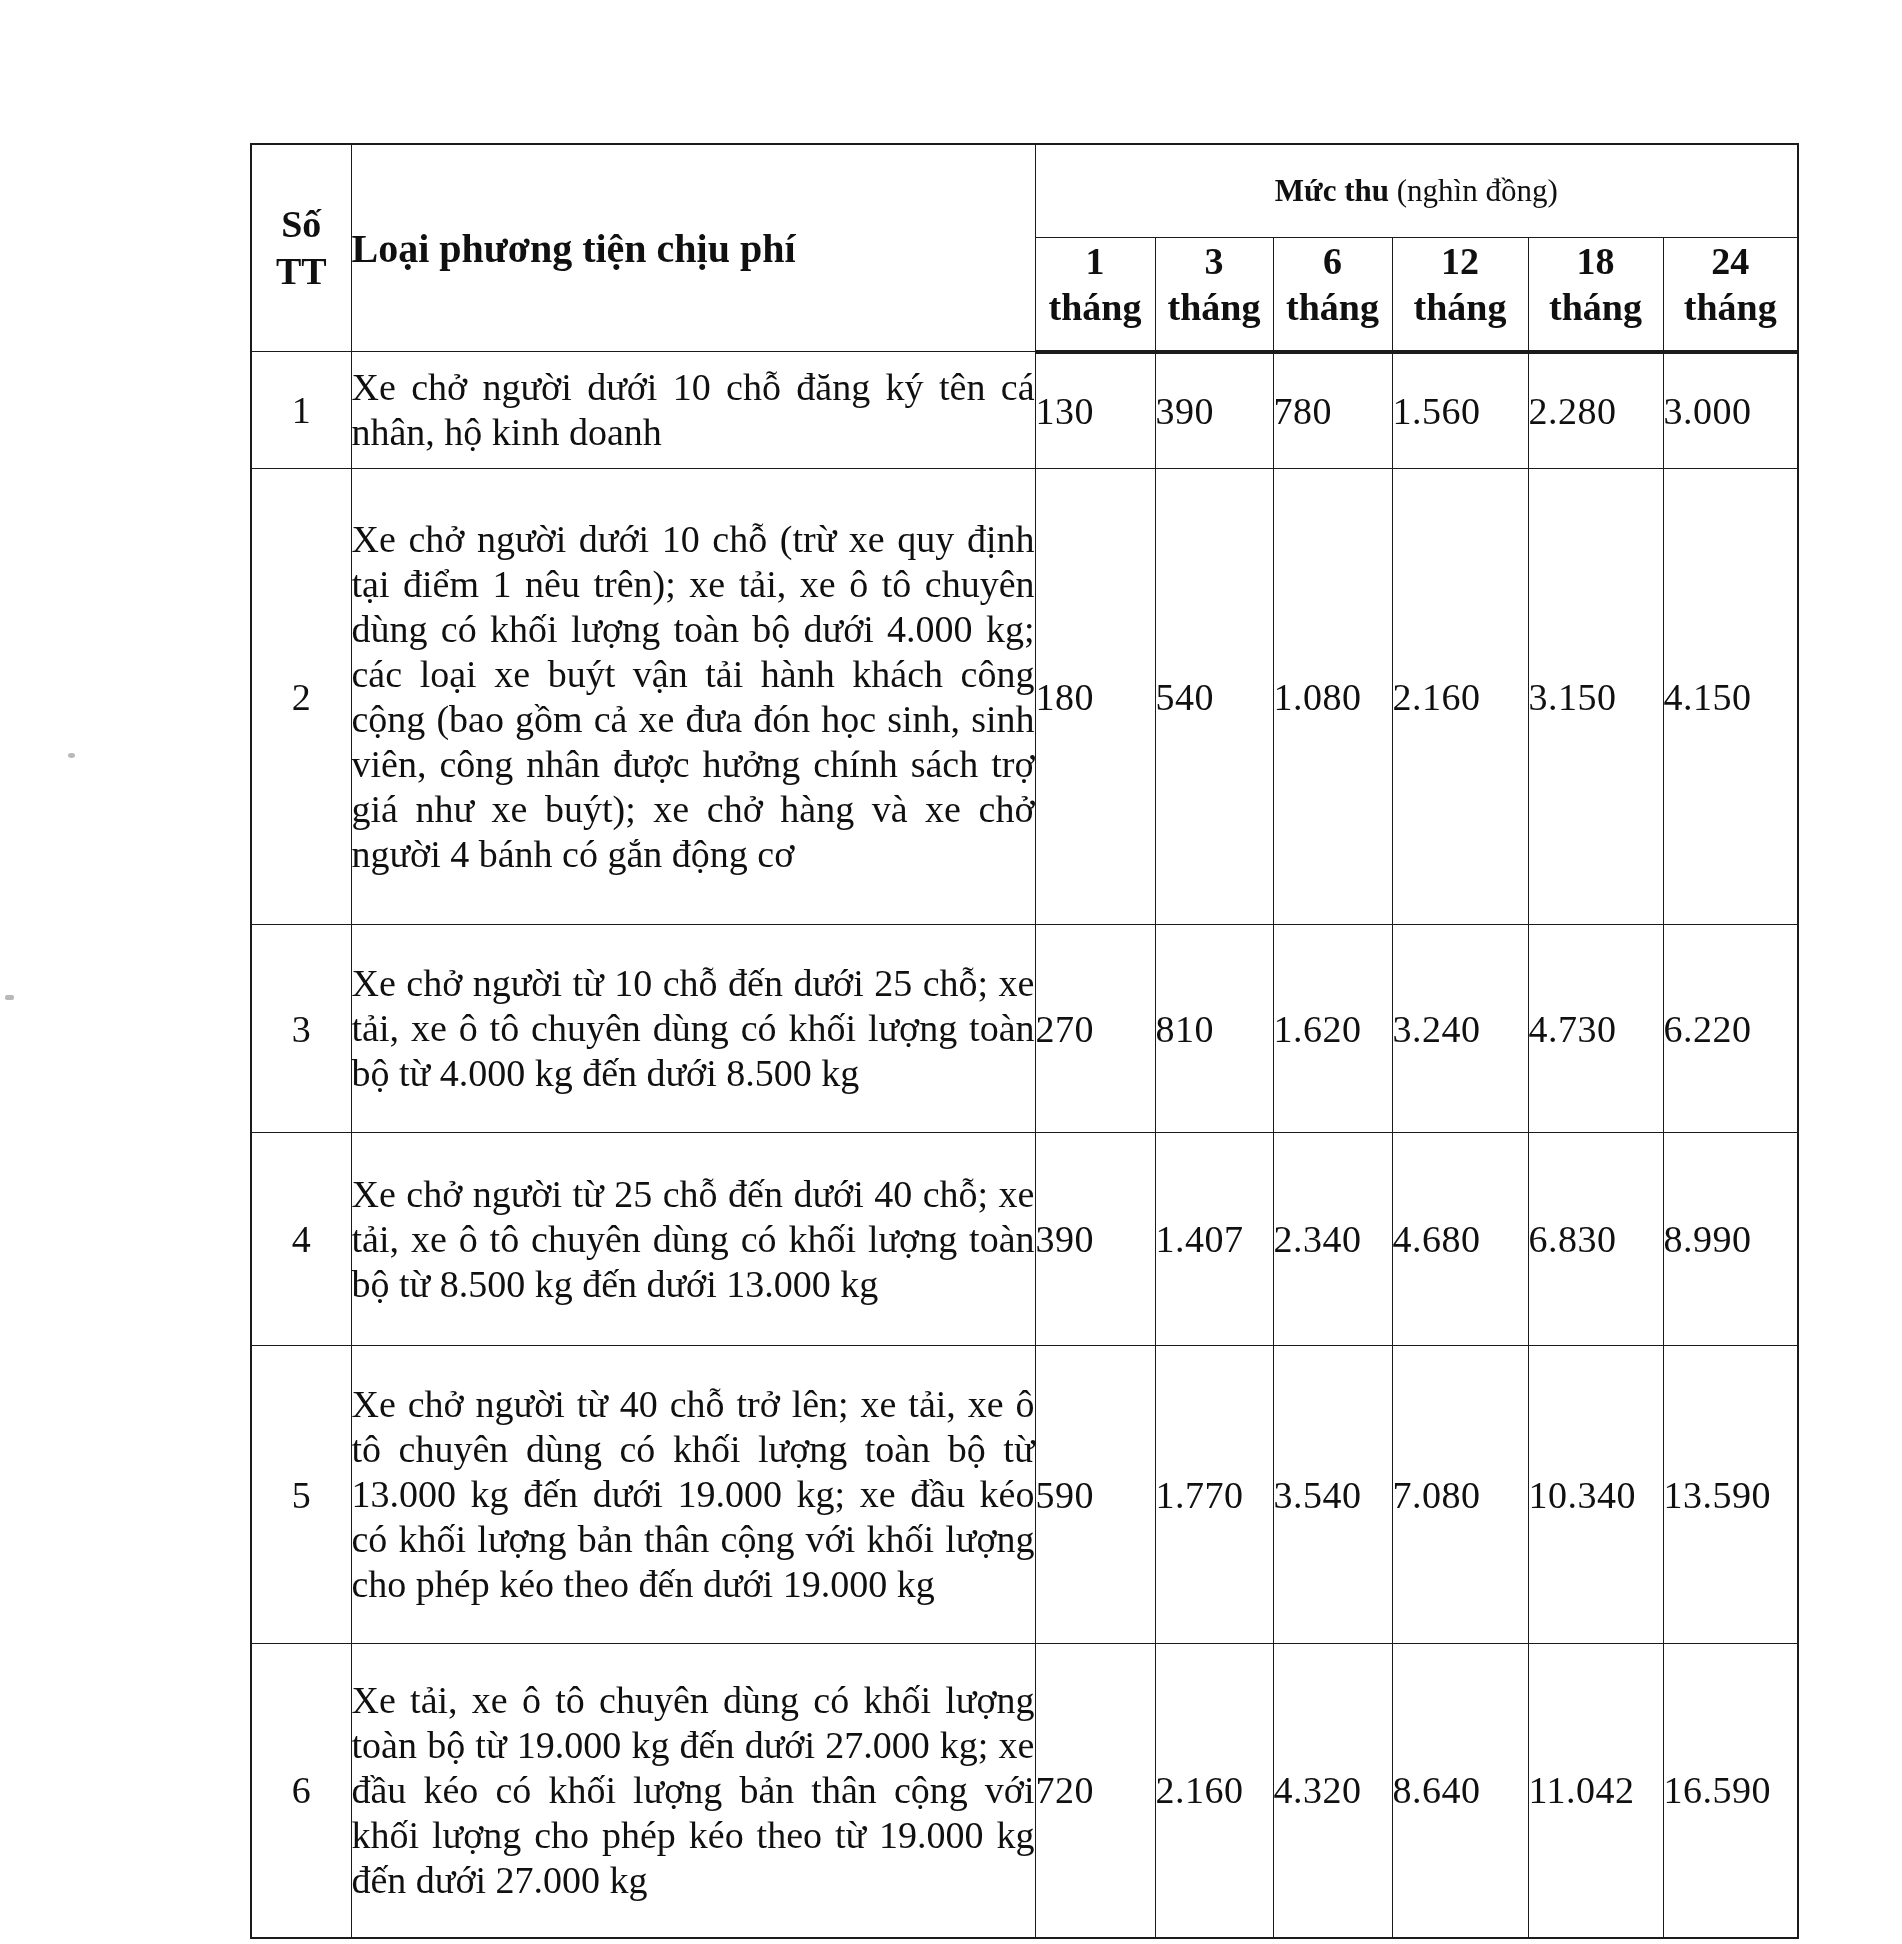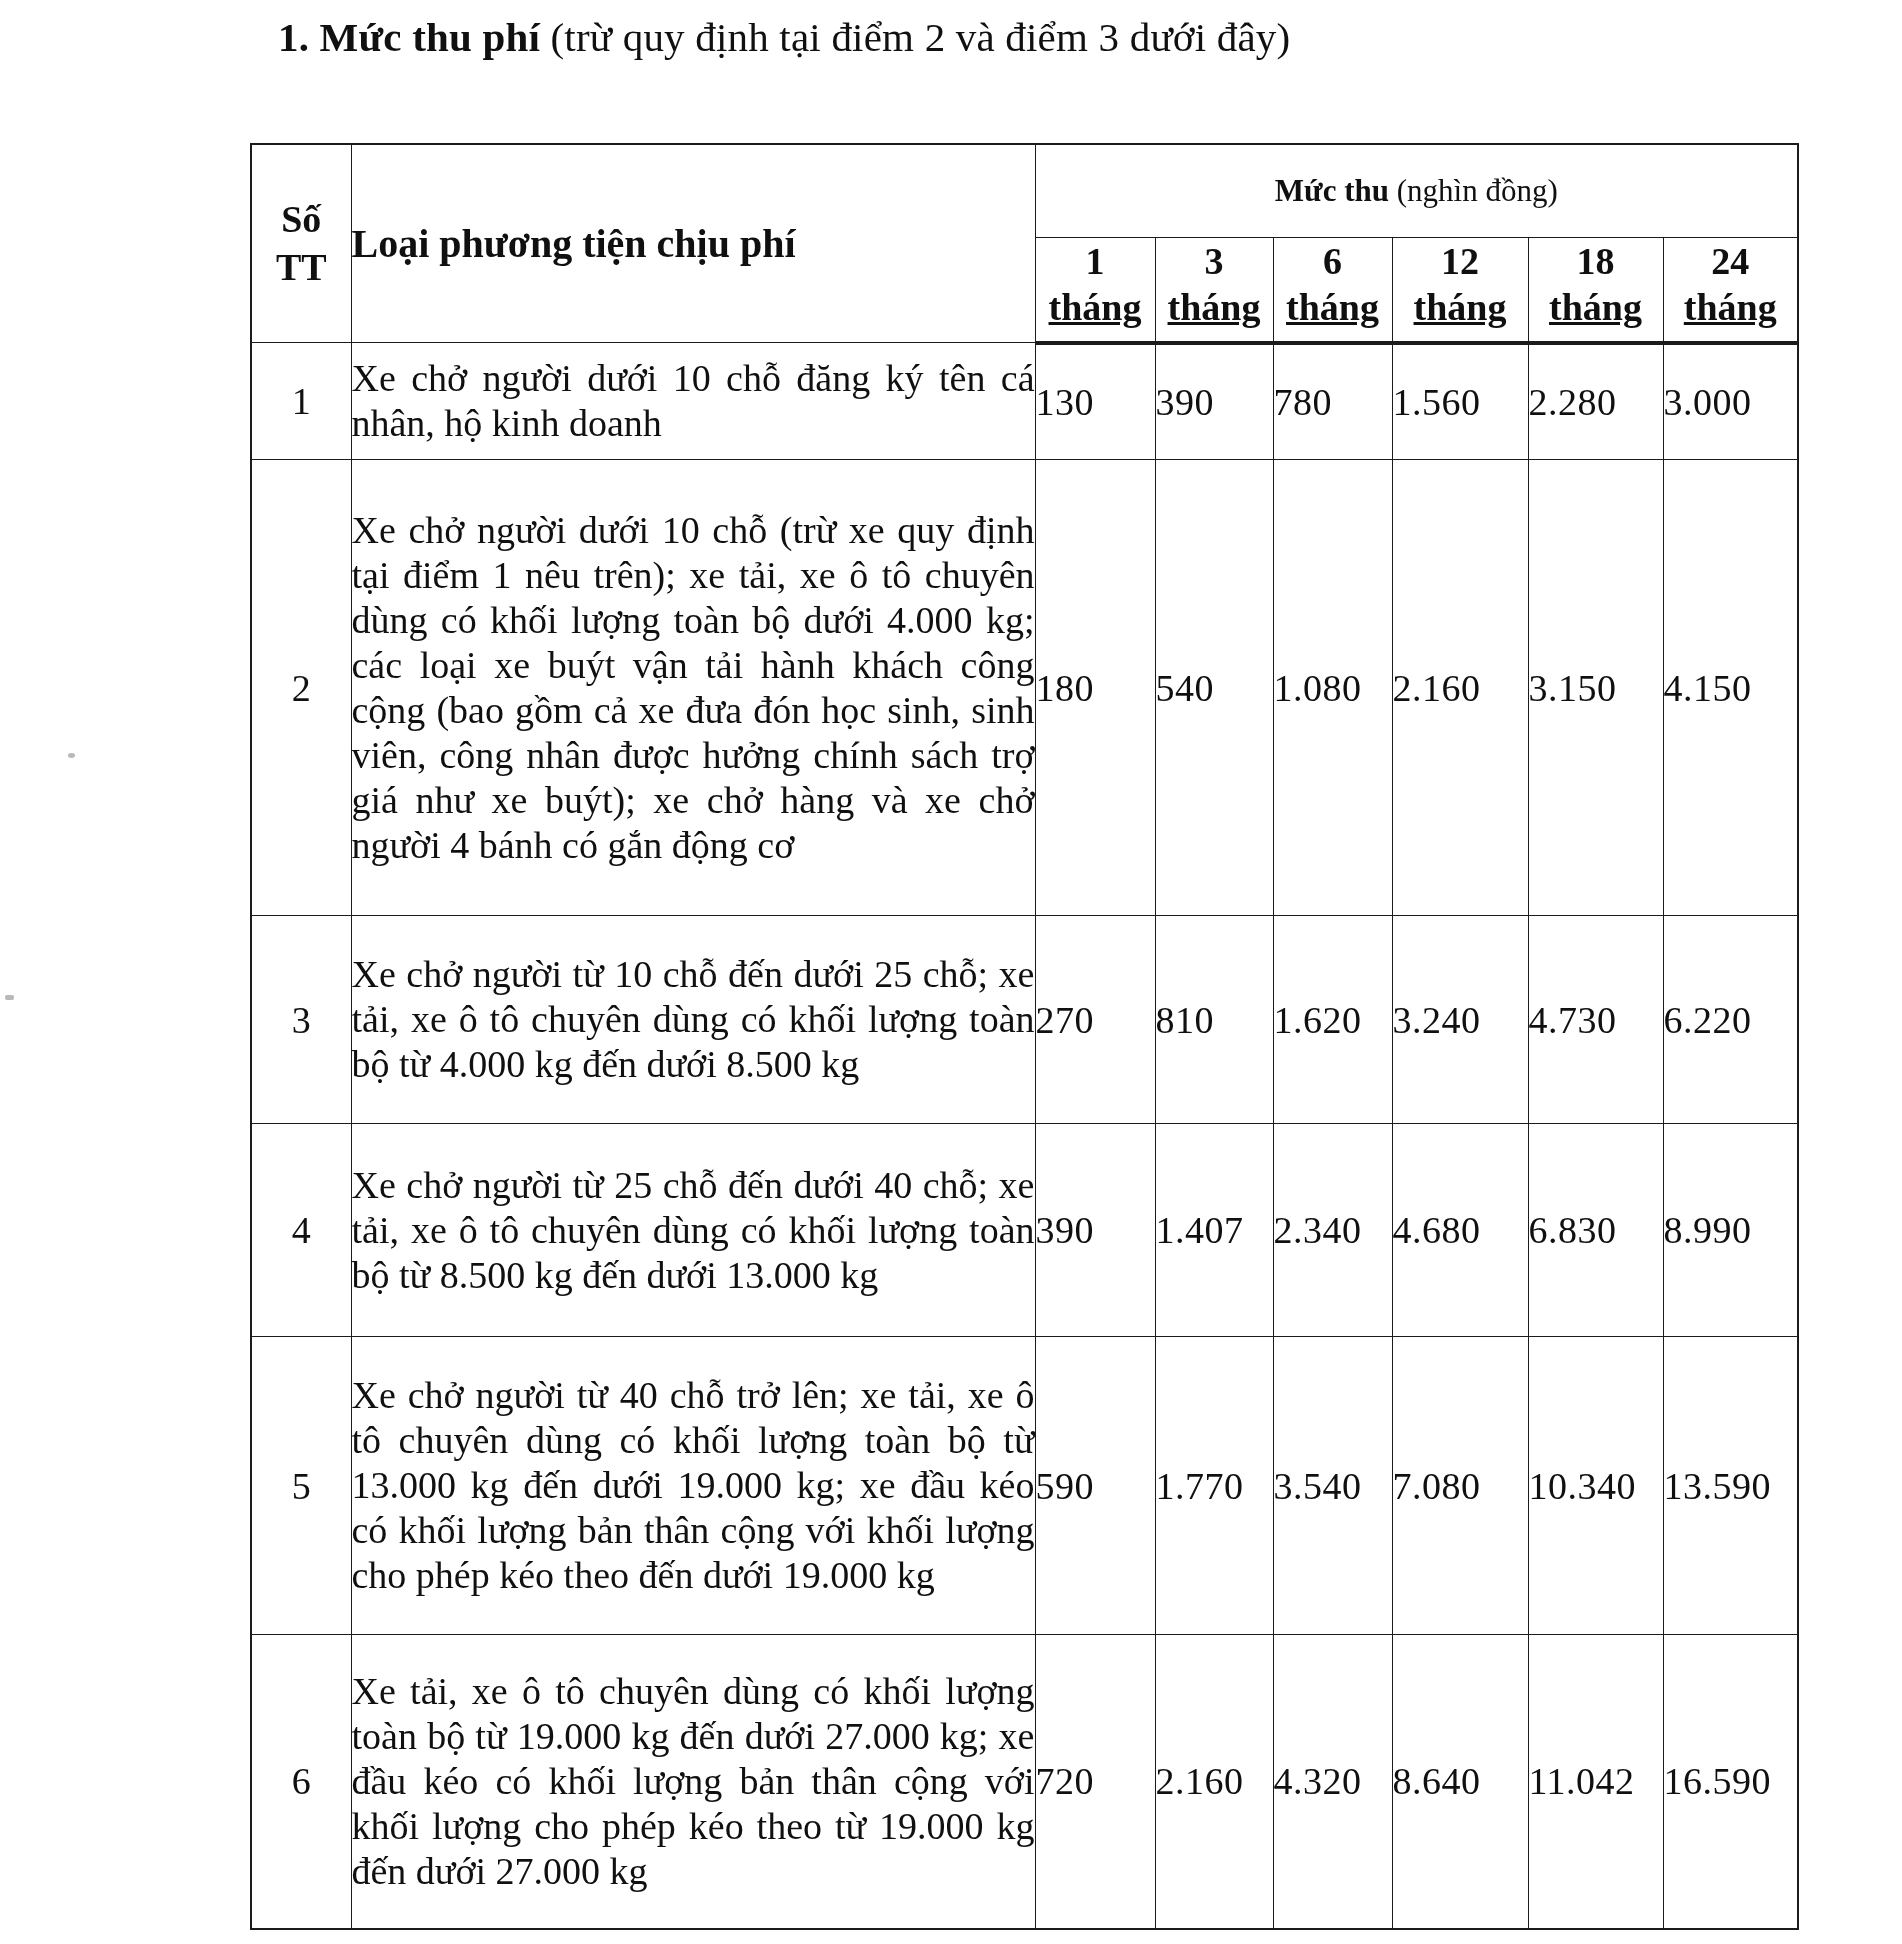--- a/index.html
+++ b/index.html
@@ -59,21 +59,21 @@
     border-bottom: 2.9px solid #1b1b1b;
   }
   th.fee-span .t-bold { font-weight: bold; }
   tr.subhead th {
     font-size: 38px;
     font-weight: bold;
     text-align: center;
     line-height: 1.2;
   }
   tr.subhead .m-num { padding-top: 1.9px; }
-  tr.subhead .m-word { padding-bottom: 10px; text-decoration: underline; }
+  tr.subhead .m-word { padding-bottom: 19px; }
 
   td.no-cell {
     font-size: 38px;
     text-align: center;
   }
   td.desc-cell {
     font-size: 38px;
     line-height: 45px;
     text-align: justify;
     padding: 1.9px 10.5px 1.9px 12.4px;
@@ -89,23 +89,20 @@
     border-radius: 50%;
   }
   .speckle-1 { left: 68px; top: 753px; width: 6.7px; height: 4.8px; }
   .speckle-2 { left: 4.8px;  top: 995px; width: 9.5px; height: 4.8px; border-radius: 1.9px; }
 </style>
 </head>
 <body>
 
 <div class="page">
 
-  <div class="doc-title">
-    <span class="t-bold">1. Mức thu phí</span><span> (trừ quy định tại điểm 2 và điểm 3 dưới đây)</span>
-  </div>
 
   <table class="fee-table">
     <colgroup>
       <col style="width:100px">
       <col style="width:684px">
       <col style="width:120px">
       <col style="width:118px">
       <col style="width:119px">
       <col style="width:136px">
       <col style="width:135px">

